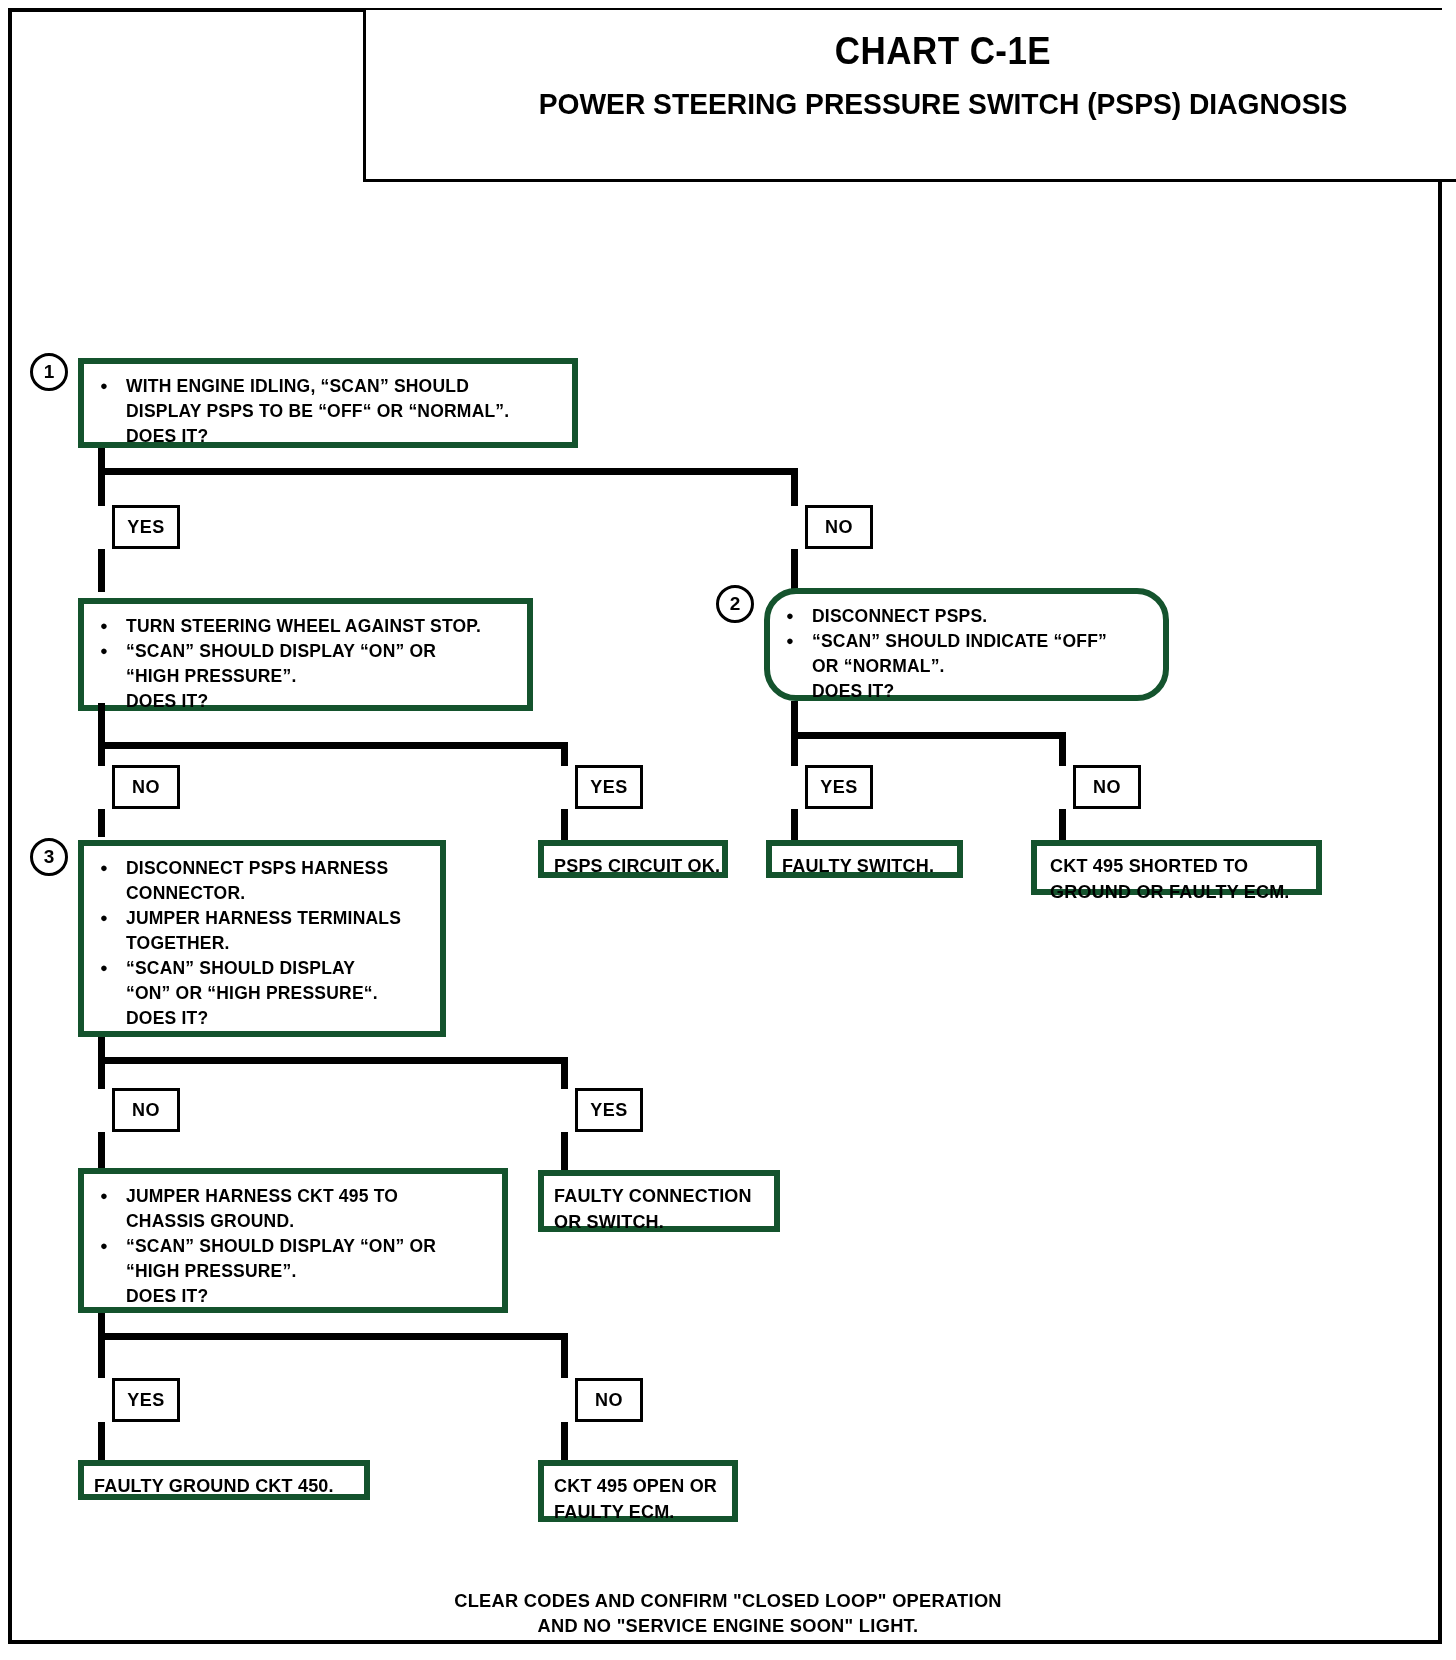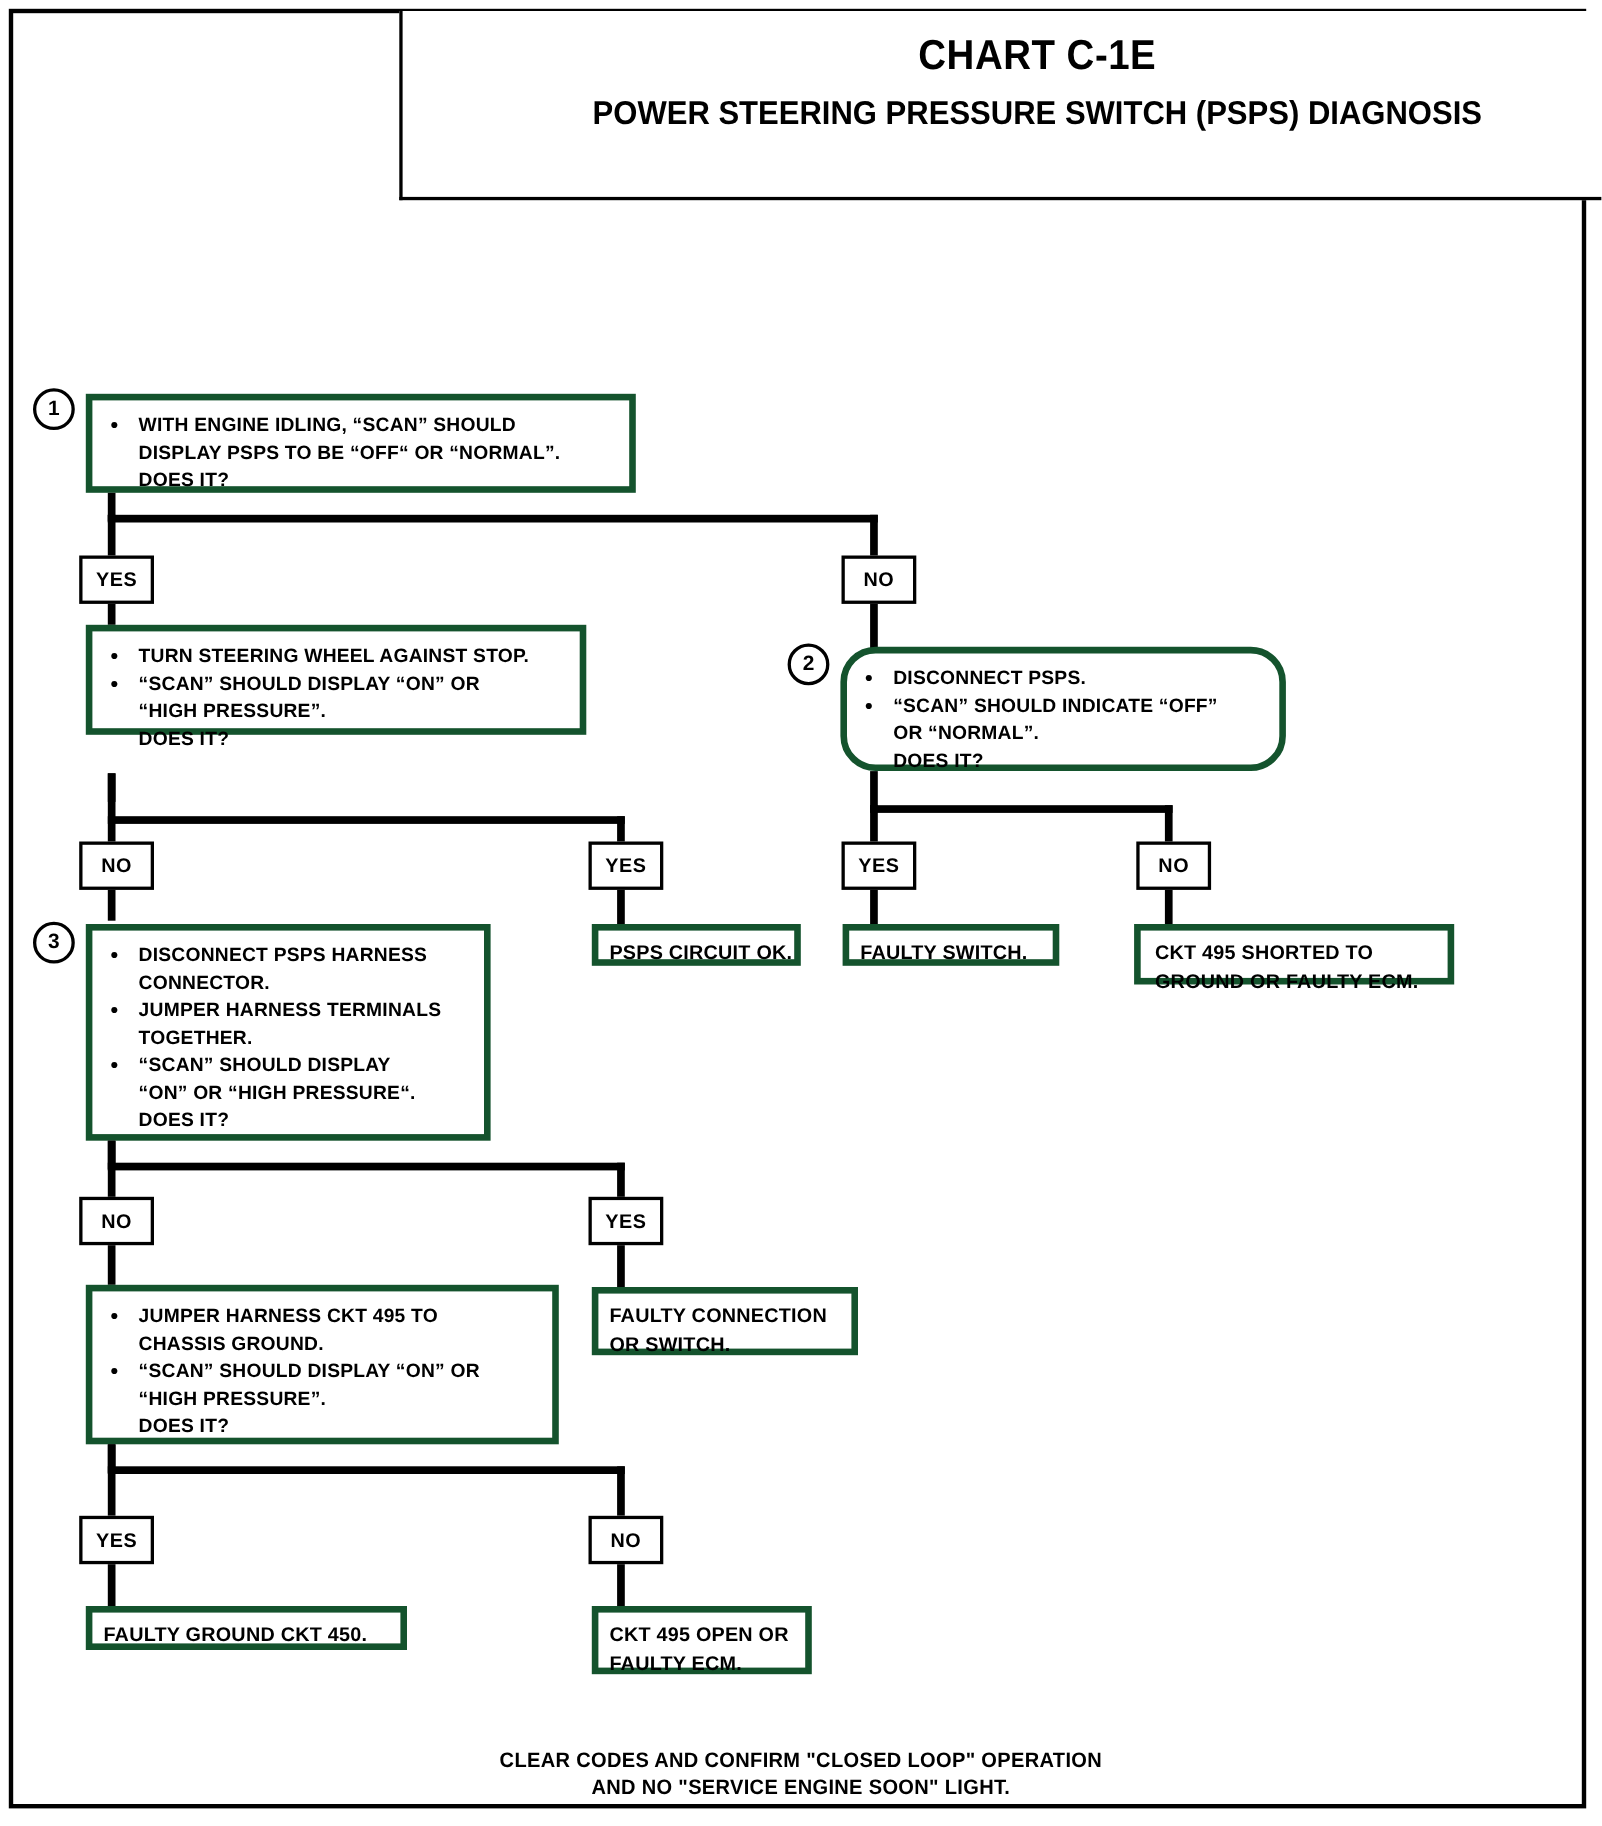--- a/index.html
+++ b/index.html
@@ -112,20 +112,21 @@
     background: #fff;
     box-sizing: border-box;
     width: 68px;
     height: 44px;
     font-size: 18px;
     font-weight: bold;
     display: flex;
     align-items: center;
     justify-content: center;
     letter-spacing: 0.5px;
+    margin-left: 40px;
   }
 
   
   .circle {
     position: absolute;
     width: 38px;
     height: 38px;
     border: 3px solid #000;
     border-radius: 50%;
     background: #fff;
@@ -191,21 +192,21 @@
   <div class="hline" style="left:98px; top:468px; width:700px;"></div>
   <div class="vline" style="left:98px; top:468px; height:38px;"></div>
   <div class="vline" style="left:791px; top:468px; height:38px;"></div>
 
   <div class="yn" style="left:72px; top:505px;">YES</div>
   <div class="yn" style="left:765px; top:505px;">NO</div>
 
   <div class="vline" style="left:98px; top:549px; height:43px;"></div>
   <div class="vline" style="left:791px; top:549px; height:43px;"></div>
 
-  <div class="box instr" style="left:78px; top:568px; width:455px; height:100px;">
+  <div class="box instr" style="left:78px; top:598px; width:455px; height:113px;">
     <ul>
       <li>TURN STEERING WHEEL AGAINST STOP.</li>
       <li>“SCAN” SHOULD DISPLAY “ON” OR</li>
       <li class="nobullet">“HIGH PRESSURE”.</li>
       <li class="nobullet">DOES IT?</li>
     </ul>
   </div>
 
   <div class="circle" style="left:716px; top:585px;">2</div>
   <div class="box instr" style="left:764px; top:588px; width:405px; height:113px;border-radius:32px;">

